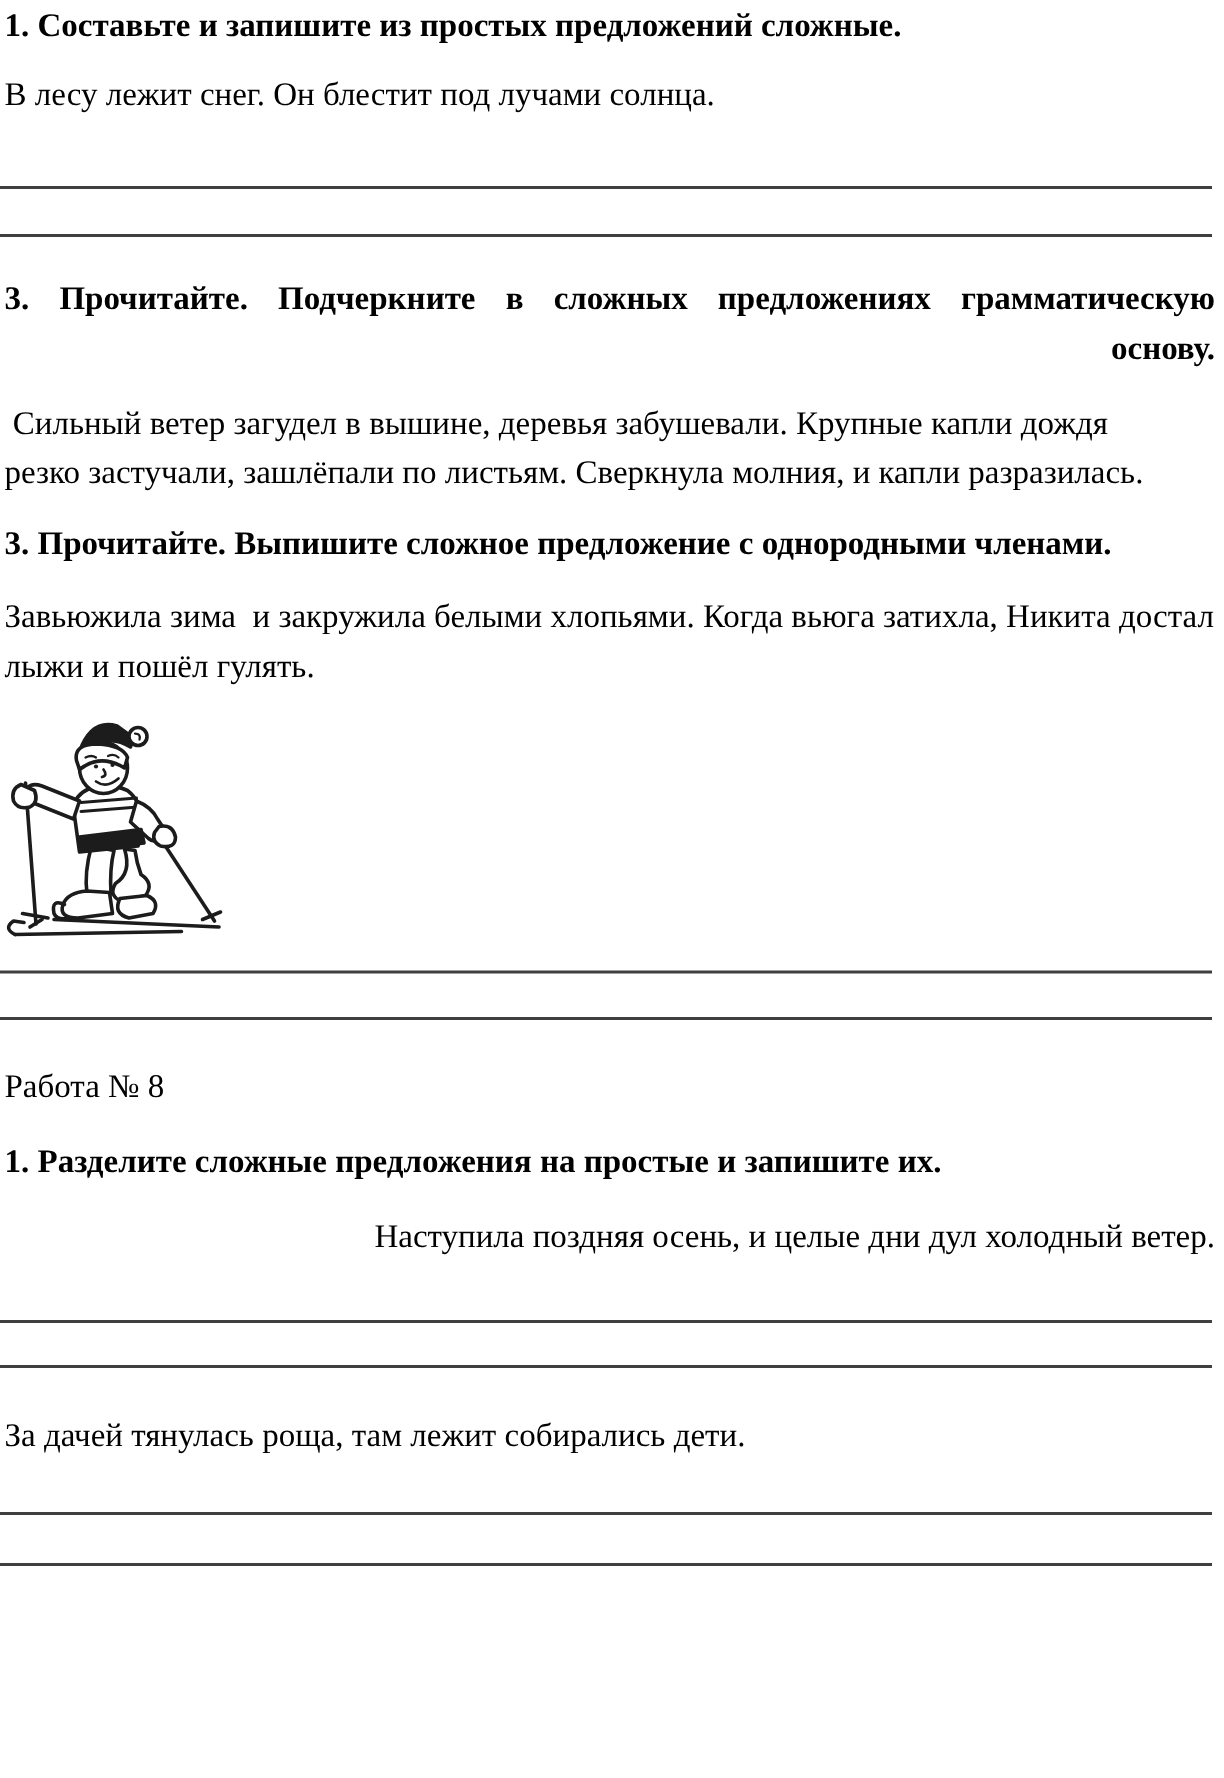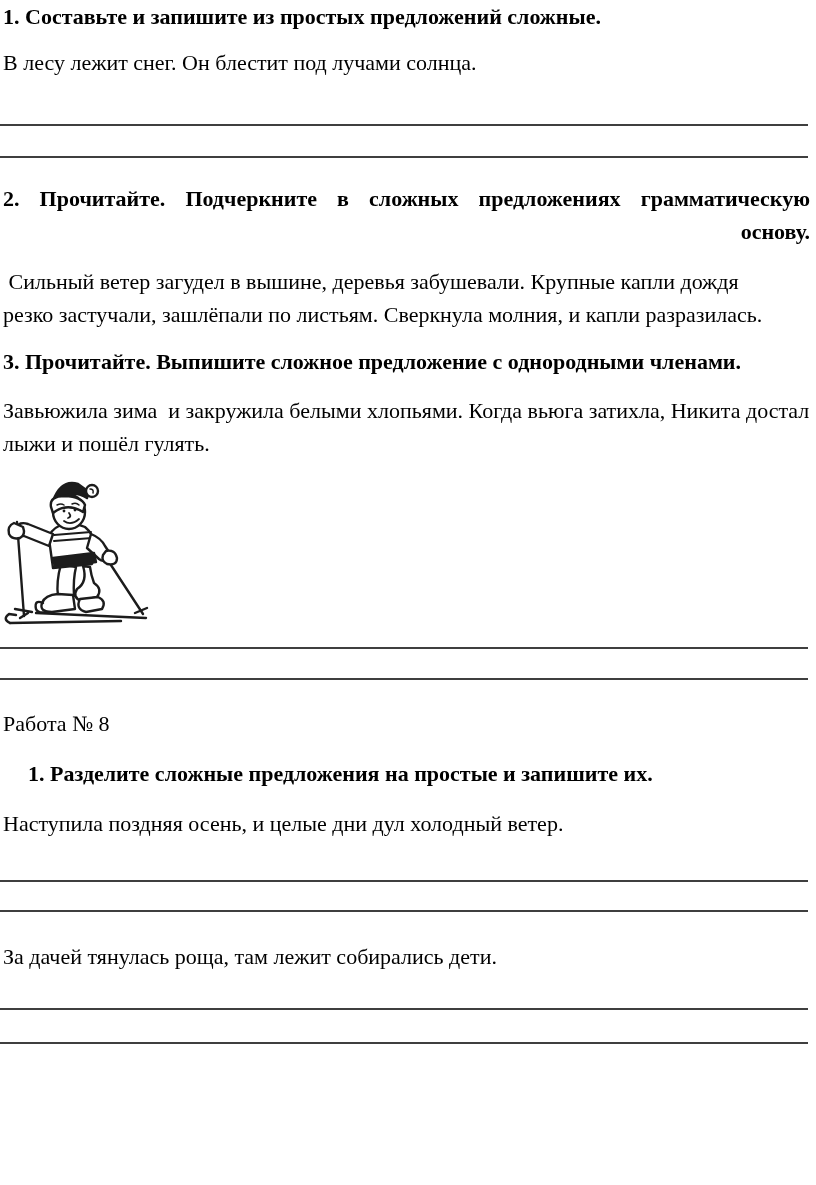--- a/index.html
+++ b/index.html
@@ -25,42 +25,42 @@
   #a1    { margin-top:45px; }
   #a2    { margin-top:30px; }
   #t2h   { margin-top:24px; }
   #t2t   { margin-top:17px; max-width:778px; }
   #t3h   { margin-top:14px;font-family:Liberation Serif, serif; }
   #t3t   { margin-top:16px; }
   #skier { margin-top:12px; display:block; }
   #a3    { margin-top:20px; }
   #a4    { margin-top:29px; }
   #w8title { margin-top:27px; }
-  #w8t1h { margin-top:17px;margin-left:25px; }
-  #w8s1  { margin-top:17px; }
+  #w8t1h { margin-top:17px; }
+  #w8s1  { margin-top:17px;text-align:right; }
   #a5    { margin-top:40px; }
   #a6    { margin-top:28px; }
   #w8s2  { margin-top:28px; }
   #a7    { margin-top:35px; }
   #a8    { margin-top:32px; }
   #w8t2h { margin-top:28px; }
 </style>
 </head>
 <body>
 
 <div class="page">
 
   <p class="h" id="t1h">1. Составьте и запишите из простых предложений сложные.</p>
   <p class="t" id="t1t">В лесу лежит снег. Он блестит под лучами солнца.</p>
 
   <div class="ans" id="a1"></div>
   <div class="ans" id="a2"></div>
 
   <p class="h" id="t2h">
-      <span class="jline">2. Прочитайте. Подчеркните в сложных предложениях грамматическую</span>
+      <span class="jline">3. Прочитайте. Подчеркните в сложных предложениях грамматическую</span>
       <span class="jrest">основу.</span>
     </p>
   <p class="t" id="t2t"> Сильный ветер загудел в вышине, деревья забушевали. Крупные капли дождя резко застучали, зашлёпали по листьям. Сверкнула молния, и капли разразилась.</p>
 
   <p class="h" id="t3h">3. Прочитайте. Выпишите сложное предложение с однородными членами.</p>
   <p class="t" id="t3t">Завьюжила зима  и закружила белыми хлопьями. Когда вьюга затихла, Никита достал лыжи и пошёл гулять.</p>
 
   <svg id="skier" width="152" height="155" viewBox="0 0 152 155" aria-hidden="true">
     <g stroke="#1c1c1c" stroke-width="2.4" fill="#ffffff" stroke-linecap="round" stroke-linejoin="round">
 

